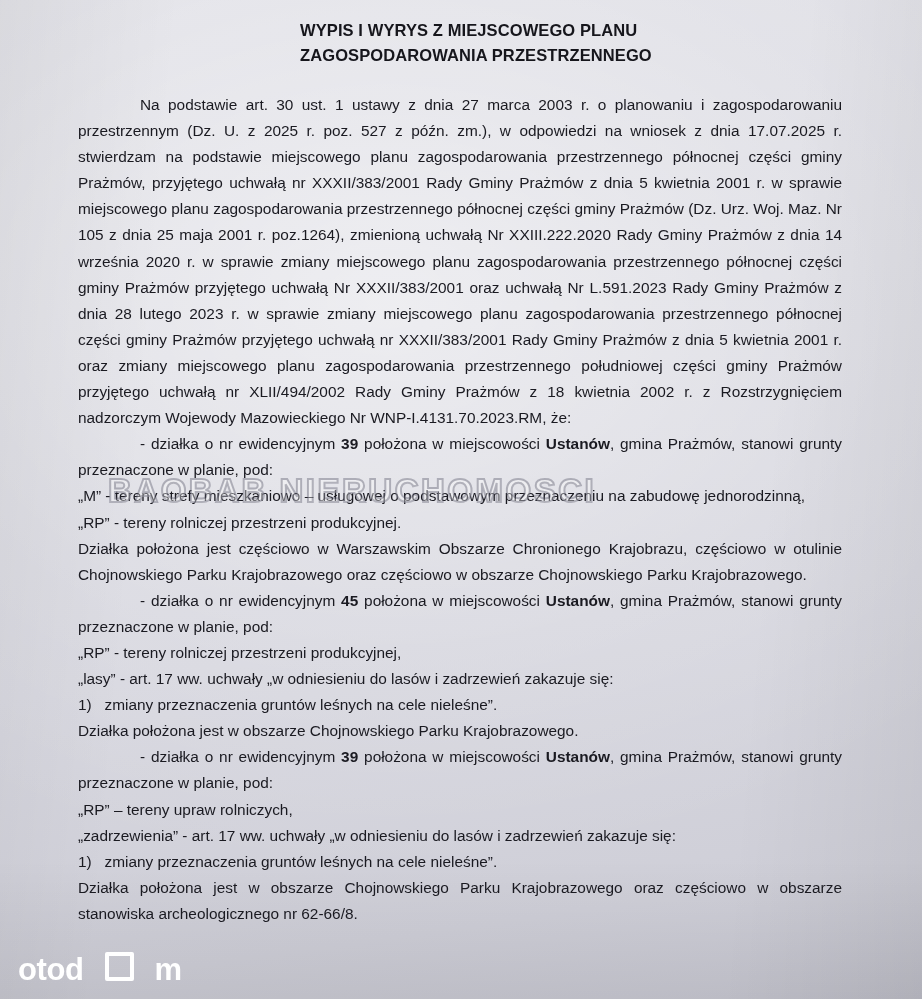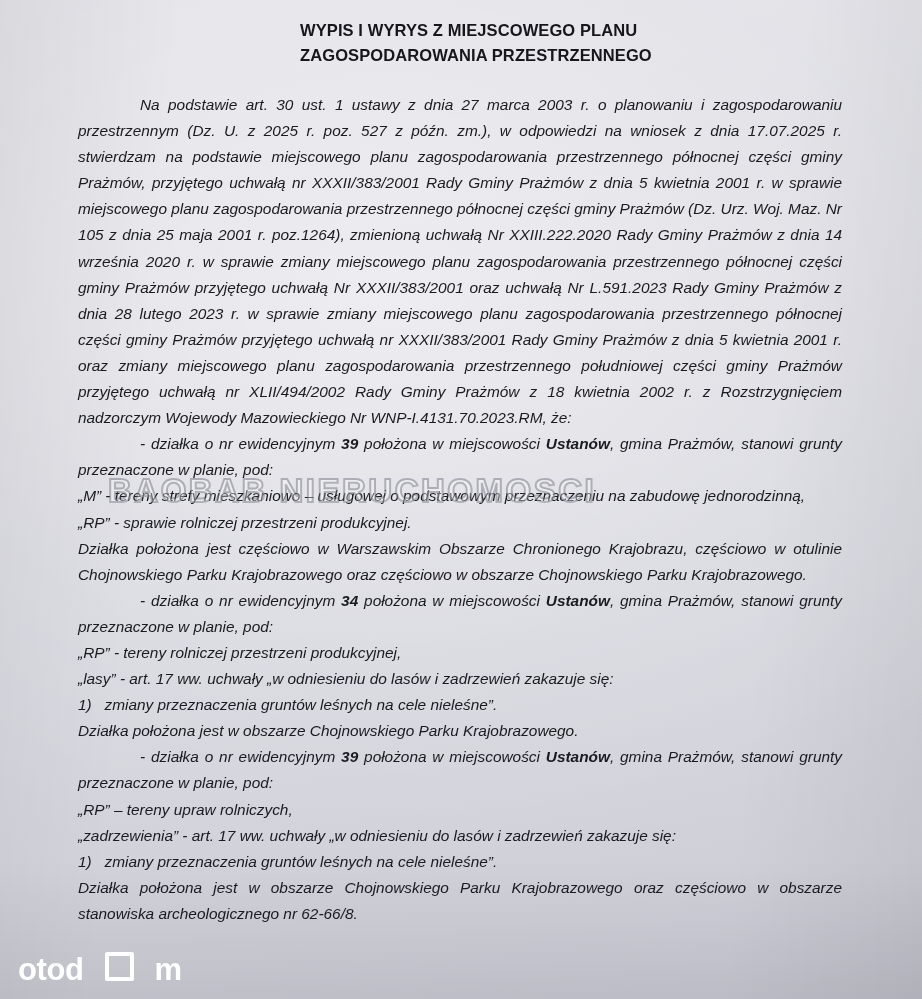--- a/index.html
+++ b/index.html
@@ -59,21 +59,20 @@
 
   
   .body-copy {
     position: absolute;
     left: 78px;
     top: 92px;
     width: 764px;
     font-size: 15.4px;
     line-height: 26.1px;
     color: #1a1a21;
-    font-style: italic;
   }
 
   .para {
     margin: 0;
     text-align: justify;
     text-justify: inter-word;
   }
   .para.indent { text-indent: 62px; }
 
   .para b { font-weight: bold; }
@@ -146,24 +145,24 @@
     <span class="line">ZAGOSPODAROWANIA PRZESTRZENNEGO</span>
   </div>
 
   <div class="body-copy">
 
     <p class="para indent">Na podstawie art. 30 ust. 1 ustawy z dnia 27 marca 2003 r. o planowaniu i zagospodarowaniu przestrzennym (Dz. U. z 2025 r. poz. 527 z późn. zm.), w odpowiedzi na wniosek z dnia 17.07.2025 r. stwierdzam na podstawie miejscowego planu zagospodarowania przestrzennego północnej części gminy Prażmów, przyjętego uchwałą nr XXXII/383/2001 Rady Gminy Prażmów z dnia 5 kwietnia 2001 r. w sprawie miejscowego planu zagospodarowania przestrzennego północnej części gminy Prażmów (Dz. Urz. Woj. Maz. Nr 105 z dnia 25 maja 2001 r. poz.1264), zmienioną uchwałą Nr XXIII.222.2020 Rady Gminy Prażmów z dnia 14 września 2020 r. w sprawie zmiany miejscowego planu zagospodarowania przestrzennego północnej części gminy Prażmów przyjętego uchwałą Nr XXXII/383/2001 oraz uchwałą Nr L.591.2023 Rady Gminy Prażmów z dnia 28 lutego 2023 r. w sprawie zmiany miejscowego planu zagospodarowania przestrzennego północnej części gminy Prażmów przyjętego uchwałą nr XXXII/383/2001 Rady Gminy Prażmów z dnia 5 kwietnia 2001 r. oraz zmiany miejscowego planu zagospodarowania przestrzennego południowej części gminy Prażmów przyjętego uchwałą nr XLII/494/2002 Rady Gminy Prażmów z 18 kwietnia 2002 r. z Rozstrzygnięciem nadzorczym Wojewody Mazowieckiego Nr WNP-I.4131.70.2023.RM, że:</p>
 
     <p class="para indent"><span>- działka o nr ewidencyjnym </span><b>39</b><span> położona w miejscowości </span><b>Ustanów</b><span>, gmina Prażmów, stanowi grunty przeznaczone w planie, pod:</span></p>
 
     <p class="para">„M” - tereny strefy mieszkaniowo – usługowej o podstawowym przeznaczeniu na zabudowę jednorodzinną,</p>
-    <p class="list-line">„RP” - sprawie rolniczej przestrzeni produkcyjnej.</p>
+    <p class="list-line">„RP” - tereny rolniczej przestrzeni produkcyjnej.</p>
     <p class="para">Działka położona jest częściowo w Warszawskim Obszarze Chronionego Krajobrazu, częściowo w otulinie Chojnowskiego Parku Krajobrazowego oraz częściowo w obszarze Chojnowskiego Parku Krajobrazowego.</p>
 
-    <p class="para indent"><span>- działka o nr ewidencyjnym </span><b>34</b><span> położona w miejscowości </span><b>Ustanów</b><span>, gmina Prażmów, stanowi grunty przeznaczone w planie, pod:</span></p>
+    <p class="para indent"><span>- działka o nr ewidencyjnym </span><b>45</b><span> położona w miejscowości </span><b>Ustanów</b><span>, gmina Prażmów, stanowi grunty przeznaczone w planie, pod:</span></p>
 
     <p class="list-line">„RP” - tereny rolniczej przestrzeni produkcyjnej,</p>
     <p class="list-line">„lasy” - art. 17 ww. uchwały „w odniesieniu do lasów i zadrzewień zakazuje się:</p>
     <p class="list-line">1)   zmiany przeznaczenia gruntów leśnych na cele nieleśne”.</p>
     <p class="list-line">Działka położona jest w obszarze Chojnowskiego Parku Krajobrazowego.</p>
 
     <p class="para indent"><span>- działka o nr ewidencyjnym </span><b>39</b><span> położona w miejscowości </span><b>Ustanów</b><span>, gmina Prażmów, stanowi grunty przeznaczone w planie, pod:</span></p>
 
     <p class="list-line">„RP” – tereny upraw rolniczych,</p>
     <p class="list-line">„zadrzewienia” - art. 17 ww. uchwały „w odniesieniu do lasów i zadrzewień zakazuje się:</p>

